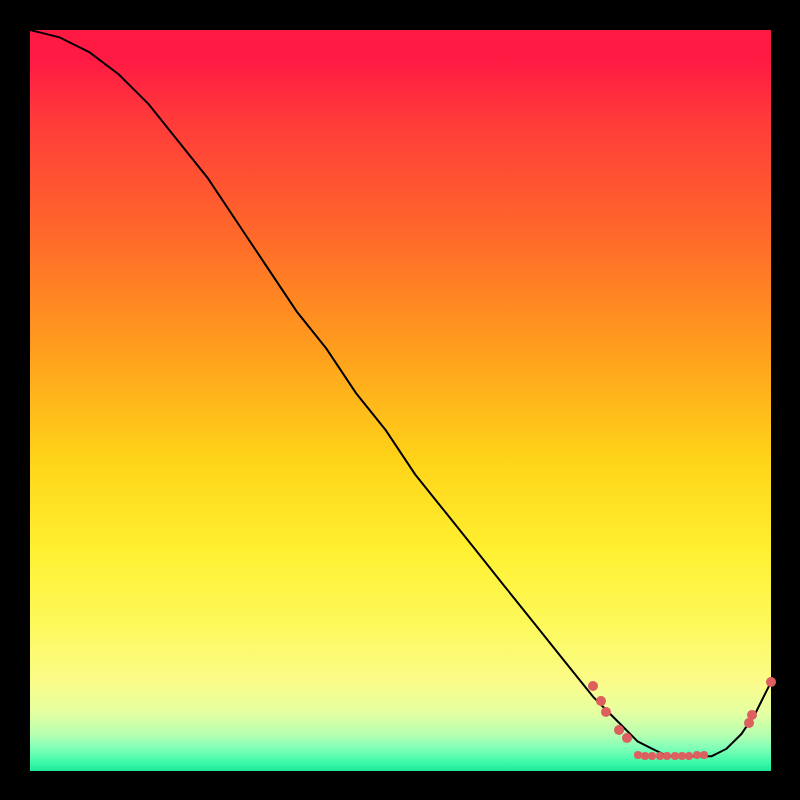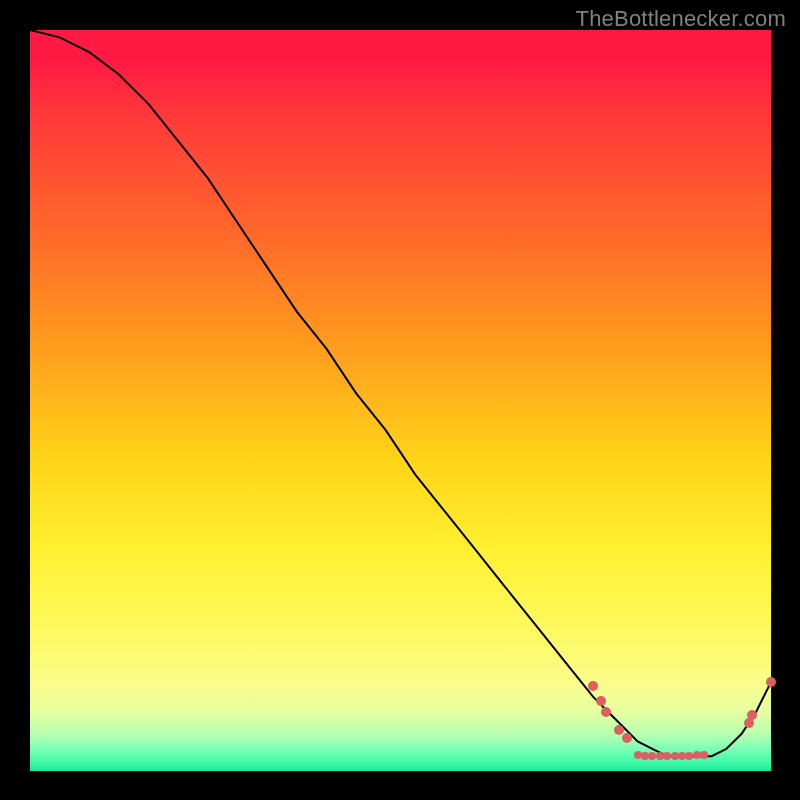--- a/index.html
+++ b/index.html
@@ -64,21 +64,20 @@
     position: absolute;
     border-radius: 50%;
     background: #dd5f5f;
     transform: translate(-50%, -50%);
   }
 </style>
 </head>
 <body>
 
 <div class="stage">
-  <div class="watermark">TheBottlenecker.com</div>
 
   <div class="plot">
     <svg class="line-layer" viewBox="0 0 741 741" preserveAspectRatio="none">
       <path id="curve-path" d="M0.0 0.0 L29.6 7.4 L59.3 22.2 L88.9 44.5 L118.6 74.1 L148.2 111.1 L177.8 148.2 L207.5 192.7 L237.1 237.1 L266.8 281.6 L296.4 318.6 L326.0 363.1 L355.7 400.1 L385.3 444.6 L415.0 481.7 L444.6 518.7 L474.2 555.8 L503.9 592.8 L533.5 629.9 L563.2 666.9 L578.0 681.7 L592.8 696.5 L607.6 711.4 L622.4 718.8 L637.3 726.2 L652.1 726.2 L666.9 726.2 L681.7 726.2 L696.5 718.8 L711.4 704.0 L726.2 681.7 L741.0 652.1" fill="none" stroke="#000000" stroke-width="2"></path>
     </svg>
     <div class="dot-layer" id="dot-layer">
         <div class="dot" style="left: 563.16px; top: 655.785px; width: 10px; height: 10px; background: rgb(221, 95, 95);"></div>
         <div class="dot" style="left: 570.57px; top: 670.605px; width: 10px; height: 10px; background: rgb(221, 95, 95);"></div>
         <div class="dot" style="left: 576.498px; top: 681.72px; width: 10px; height: 10px; background: rgb(221, 95, 95);"></div>
         <div class="dot" style="left: 589.095px; top: 700.245px; width: 10px; height: 10px; background: rgb(221, 95, 95);"></div>

